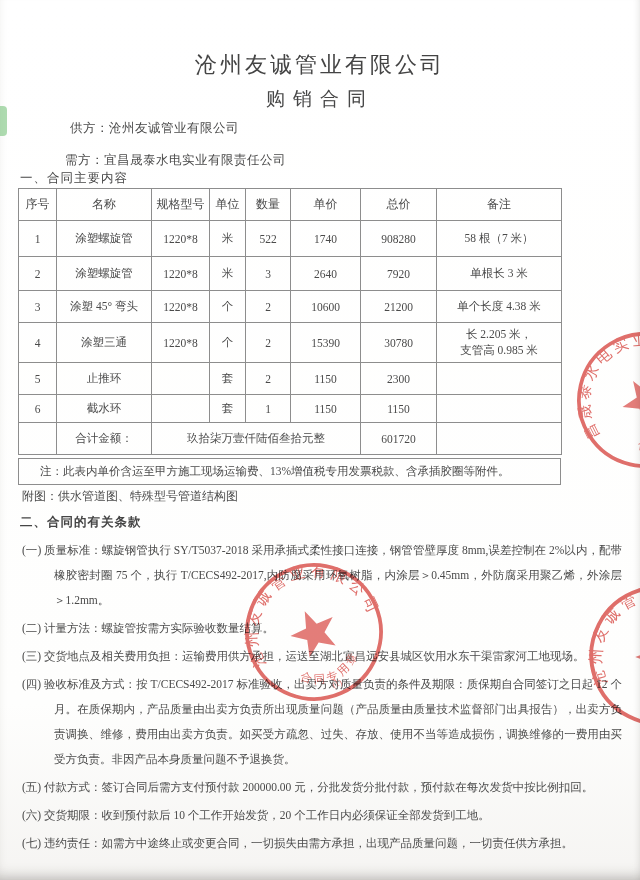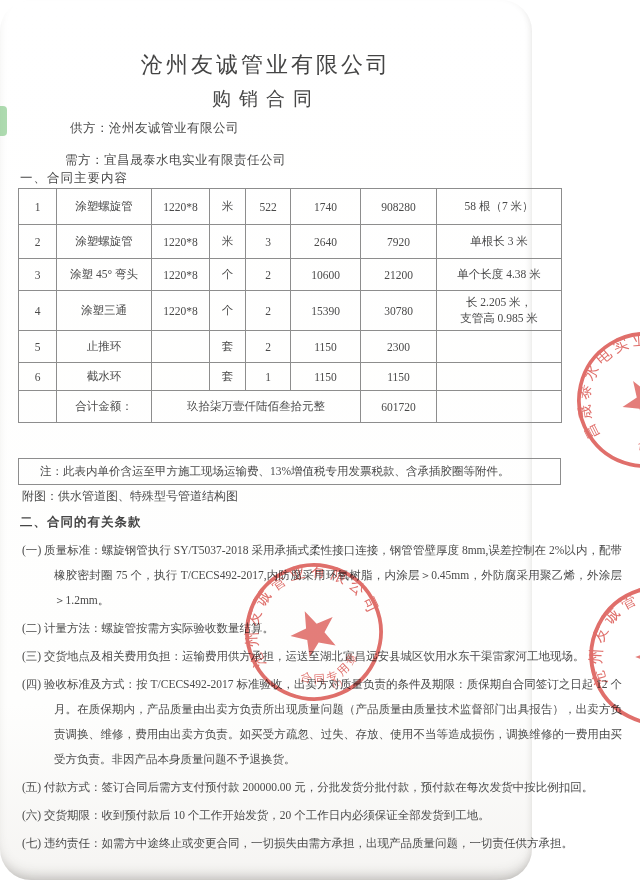--- a/index.html
+++ b/index.html
@@ -4,24 +4,23 @@
 <style>
   * { margin:0; padding:0; box-sizing:border-box; }
   html,body { width:640px; height:880px; }
   body {
     font-family:"Liberation Serif","DejaVu Serif",serif;
     background:#ffffff;
     color:#3f3f3f;
     overflow:hidden;
   }
   .page {
-    position:relative; width:532px; height:880px;
+    position:relative; width:640px; height:880px;
     background:linear-gradient(180deg,#ffffff 0%,#fefefd 80%,#f5f4f2 100%);
     box-shadow:inset 0 -10px 14px -8px rgba(60,55,50,.35), inset -5px 0 10px -8px rgba(60,55,50,.18);
-    border-radius:31px;
   }
   .green-edge-mark{
     position:absolute; left:0; top:106px; width:7px; height:30px;
     background:#6cbd70; border-radius:0 4px 4px 0; opacity:.55;
   }
   .company-title{
     position:absolute; top:50px; left:0; width:100%;
     text-align:center; font-size:22px; letter-spacing:3px; font-weight:500; color:#444;
   }
   .doc-title{
@@ -92,20 +91,30 @@
       <col style="width:38px">
         <col style="width:95px">
         <col style="width:58px">
         <col style="width:36px">
       <col style="width:45px">
         <col style="width:70px">
         <col style="width:76px">
         <col style="width:125px">
     </colgroup>
     <tbody>
+        <tr class="hd">
+      <th>序号</th>
+      <th>名称</th>
+      <th>规格型号</th>
+      <th>单位</th>
+      <th>数量</th>
+      <th>单价</th>
+      <th>总价</th>
+      <th>备注</th>
+    </tr>
     <tr class="r1">
       <td>1</td>
       <td>涂塑螺旋管</td>
       <td>1220*8</td>
       <td>米</td>
       <td>522</td>
       <td>1740</td>
       <td>908280</td>
       <td class="remark">58 根（7 米）</td>
     </tr>

